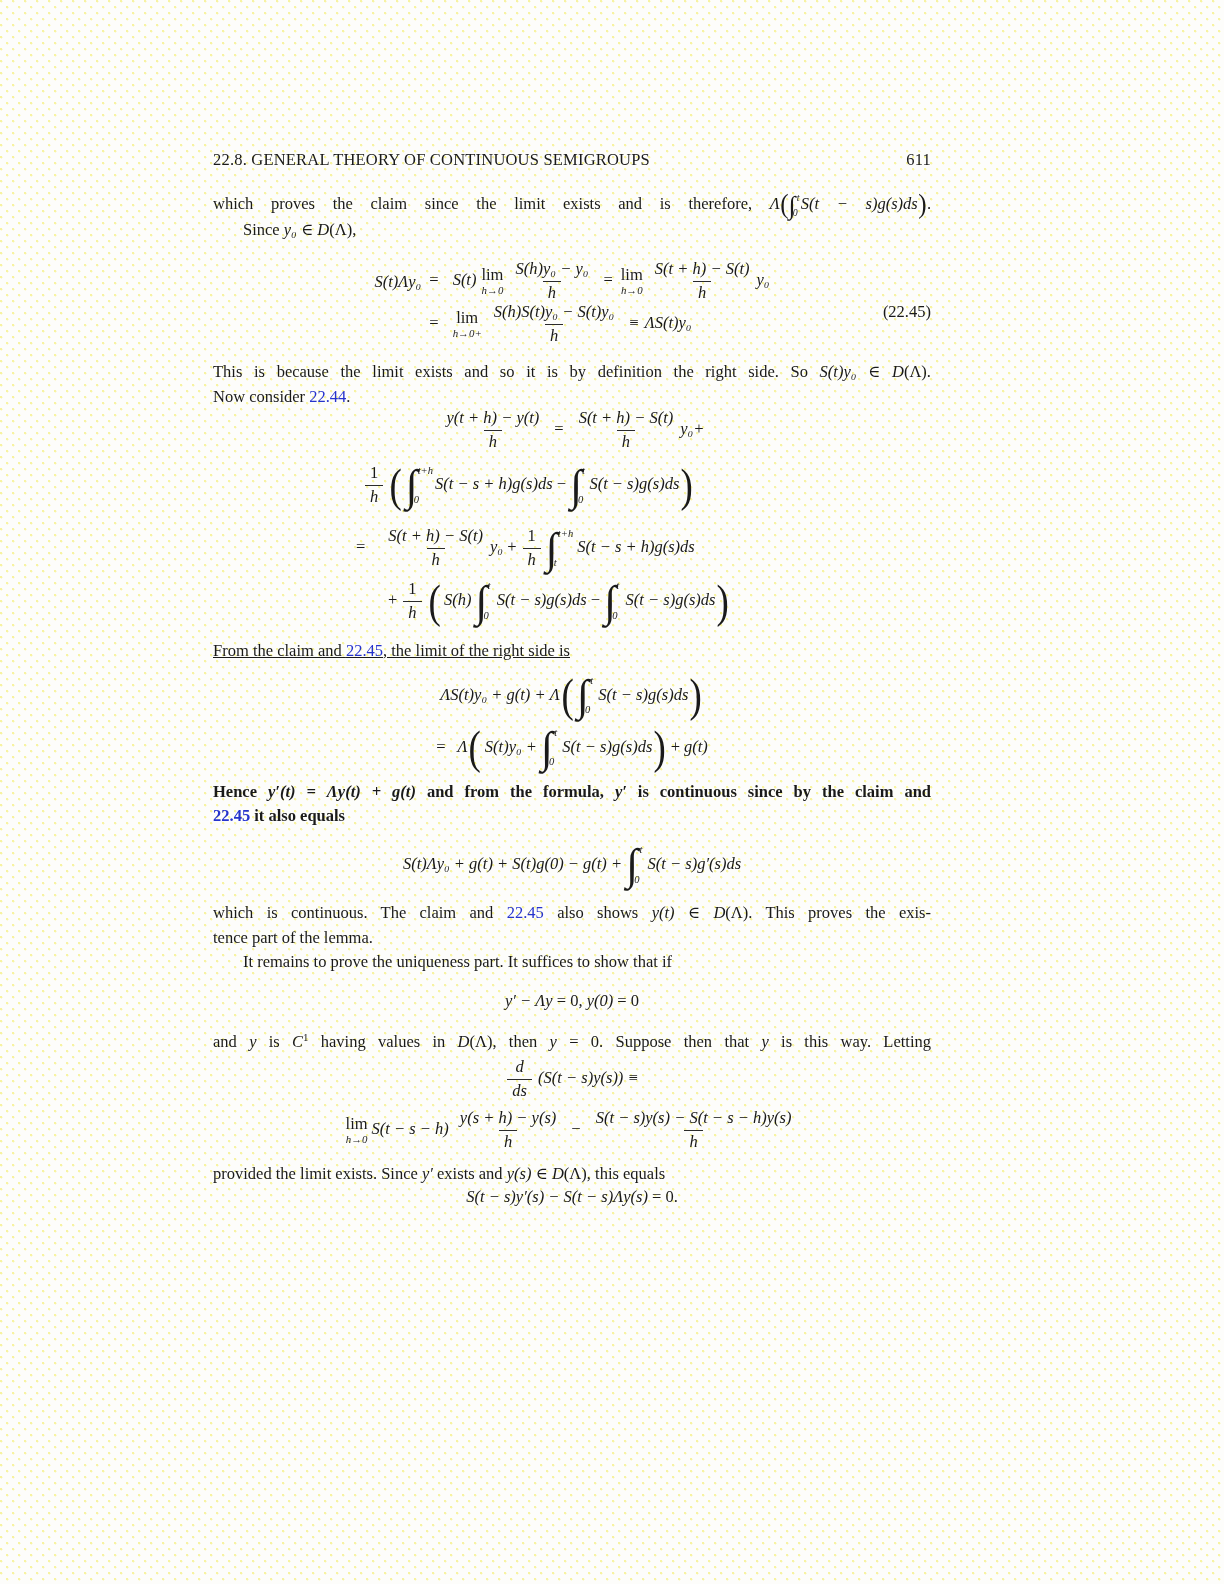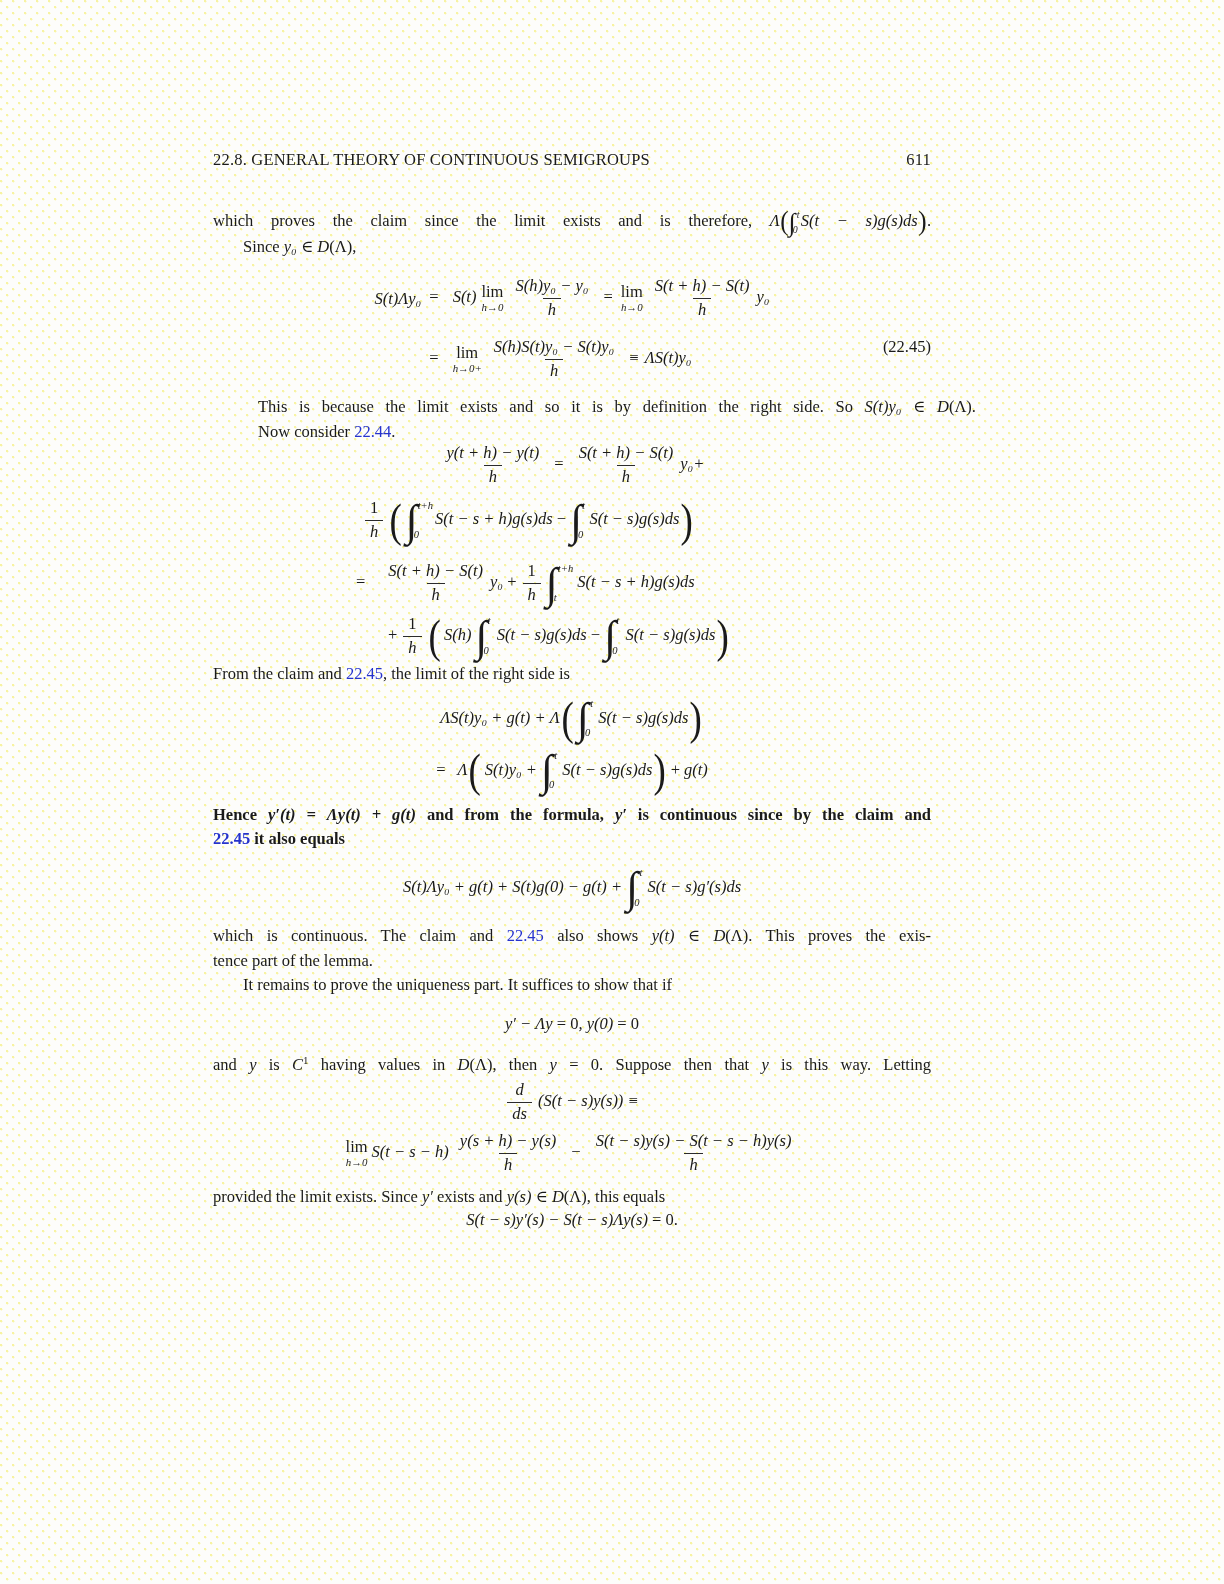--- a/index.html
+++ b/index.html
@@ -21,21 +21,21 @@
   .it{font-style:italic;}
   .link{color:var(--link,#2633cc);cursor:pointer;}
   sup{font-size:66%;line-height:0;}
   .gap{display:inline-block;}
   .para .line{line-height:24.6px;text-align:left;}
   .jf{text-align:justify;text-align-last:justify;}
   .ctr{text-align:center;}
   .display .line{line-height:1.25;}
   .block{width:100%;}
   .block.align{position:relative;}
-  .algrid{display:grid;grid-template-columns:max-content max-content;justify-content:center;row-gap:18px;align-items:center;}
+  .algrid{display:grid;grid-template-columns:max-content max-content;justify-content:center;align-items:center;}
   .al-l{text-align:right;padding-right:8px;}
   .al-r{text-align:left;}
   .eqtag{position:absolute;right:0;bottom:24px;font-style:normal;margin-left:40px;}
   
   .frac{display:inline-flex;flex-direction:column;align-items:center;vertical-align:middle;line-height:1.15;margin:0 2px;}
   .fnum{padding:0 5px 2px;white-space:nowrap;}
   .fden{border-top:1.2px solid #2b2b2b;padding:2px 5px 0;white-space:nowrap;}
   
   .limu{display:inline-flex;flex-direction:column;align-items:center;vertical-align:middle;line-height:1;}
   .limu .under{font-size:66%;margin-top:2px;}
@@ -58,21 +58,21 @@
 </head>
 <body>
 
 <div class="page">
   <div class="textcol">
     <div class="running-head">
       <span>22.8.  GENERAL THEORY OF CONTINUOUS SEMIGROUPS</span>
       <span>611</span>
     </div>
     <div>
-        <div class="block para" style="margin-top: 39px;">
+        <div class="block para" style="margin-top: 22px;">
           <div class="line jf"><span class="rm">which proves the claim since the limit exists and is therefore, </span><span class="it">Λ</span><span class="bigp b1">(</span><span class="intc ints">
               <span class="isym">∫</span>
               <span class="ilims">
                 <span class="ihi it">t</span>
                 <span class="ilo it">0</span>
               </span>
             </span><span class="gap" style="width: 2px;"></span><span class="it">S(t − s)g(s)ds</span><span class="bigp b1">)</span><span class="rm">.</span></div>
           <div class="line " style="text-indent: 30px;"><span class="rm">Since </span><span class="it">y₀</span><span class="rm"> ∈ </span><span class="it">D</span><span class="rm">(Λ),</span></div>
         </div>
         <div class="block align" style="margin-top: 18px;">
@@ -95,21 +95,21 @@
             <div class="al-r line"><span class="rm">=</span><span class="gap" style="width: 14px;"></span><span class="limu">
                 <span class="rm">lim</span>
                 <span class="under it">h→0+</span>
               </span><span class="gap" style="width: 5px;"></span><span class="frac">
                 <span class="fnum"><span class="it">S(h)S(t)y₀ − S(t)y₀</span></span>
                 <span class="fden"><span class="it">h</span></span>
               </span><span class="gap" style="width: 8px;"></span><span class="rm">≡</span><span class="gap" style="width: 6px;"></span><span class="it">ΛS(t)y₀</span></div>
           </div>
           <span class="eqtag rm">(22.45)</span>
         </div>
-        <div class="block para" style="margin-top: 14px; margin-left: 45px;">
+        <div class="block para" style="margin-top: 14px;">
           <div class="line jf"><span class="rm">This is because the limit exists and so it is by definition the right side. So </span><span class="it">S(t)y₀</span><span class="rm"> ∈ </span><span class="it">D</span><span class="rm">(Λ).</span></div>
           <div class="line "><span class="rm">Now consider </span><span class="rm link">22.44</span><span class="rm">.</span></div>
         </div>
         <div class="block display" style="margin-top: 0;">
           <div class="line ctr"><span class="frac">
               <span class="fnum"><span class="it">y(t + h) − y(t)</span></span>
               <span class="fden"><span class="it">h</span></span>
             </span><span class="gap" style="width: 8px;"></span><span class="rm">=</span><span class="gap" style="width: 8px;"></span><span class="frac">
               <span class="fnum"><span class="it">S(t + h) − S(t)</span></span>
               <span class="fden"><span class="it">h</span></span>
@@ -153,21 +153,21 @@
                 <span class="ilo it">0</span>
               </span>
             </span><span class="gap" style="width: 7px;"></span><span class="it">S(t − s)g(s)ds</span><span class="rm"> − </span><span class="intc intb">
               <span class="isym">∫</span>
               <span class="ilims">
                 <span class="ihi it">t</span>
                 <span class="ilo it">0</span>
               </span>
             </span><span class="gap" style="width: 7px;"></span><span class="it">S(t − s)g(s)ds</span><span class="bigp b2">)</span></div>
         </div>
-        <div class="block para" style="margin-top: 4px;">
+        <div class="block para" style="margin-top: 16px; text-decoration: underline;">
           <div class="line "><span class="rm">From the claim and </span><span class="rm link">22.45</span><span class="rm">, the limit of the right side is</span></div>
         </div>
         <div class="block display" style="margin-top: 12px;">
           <div class="line ctr"><span class="it">ΛS(t)y₀ + g(t) + Λ</span><span class="bigp b2">(</span><span class="gap" style="width: 2px;"></span><span class="intc intb">
               <span class="isym">∫</span>
               <span class="ilims">
                 <span class="ihi it">t</span>
                 <span class="ilo it">0</span>
               </span>
             </span><span class="gap" style="width: 7px;"></span><span class="it">S(t − s)g(s)ds</span><span class="bigp b2">)</span></div>

